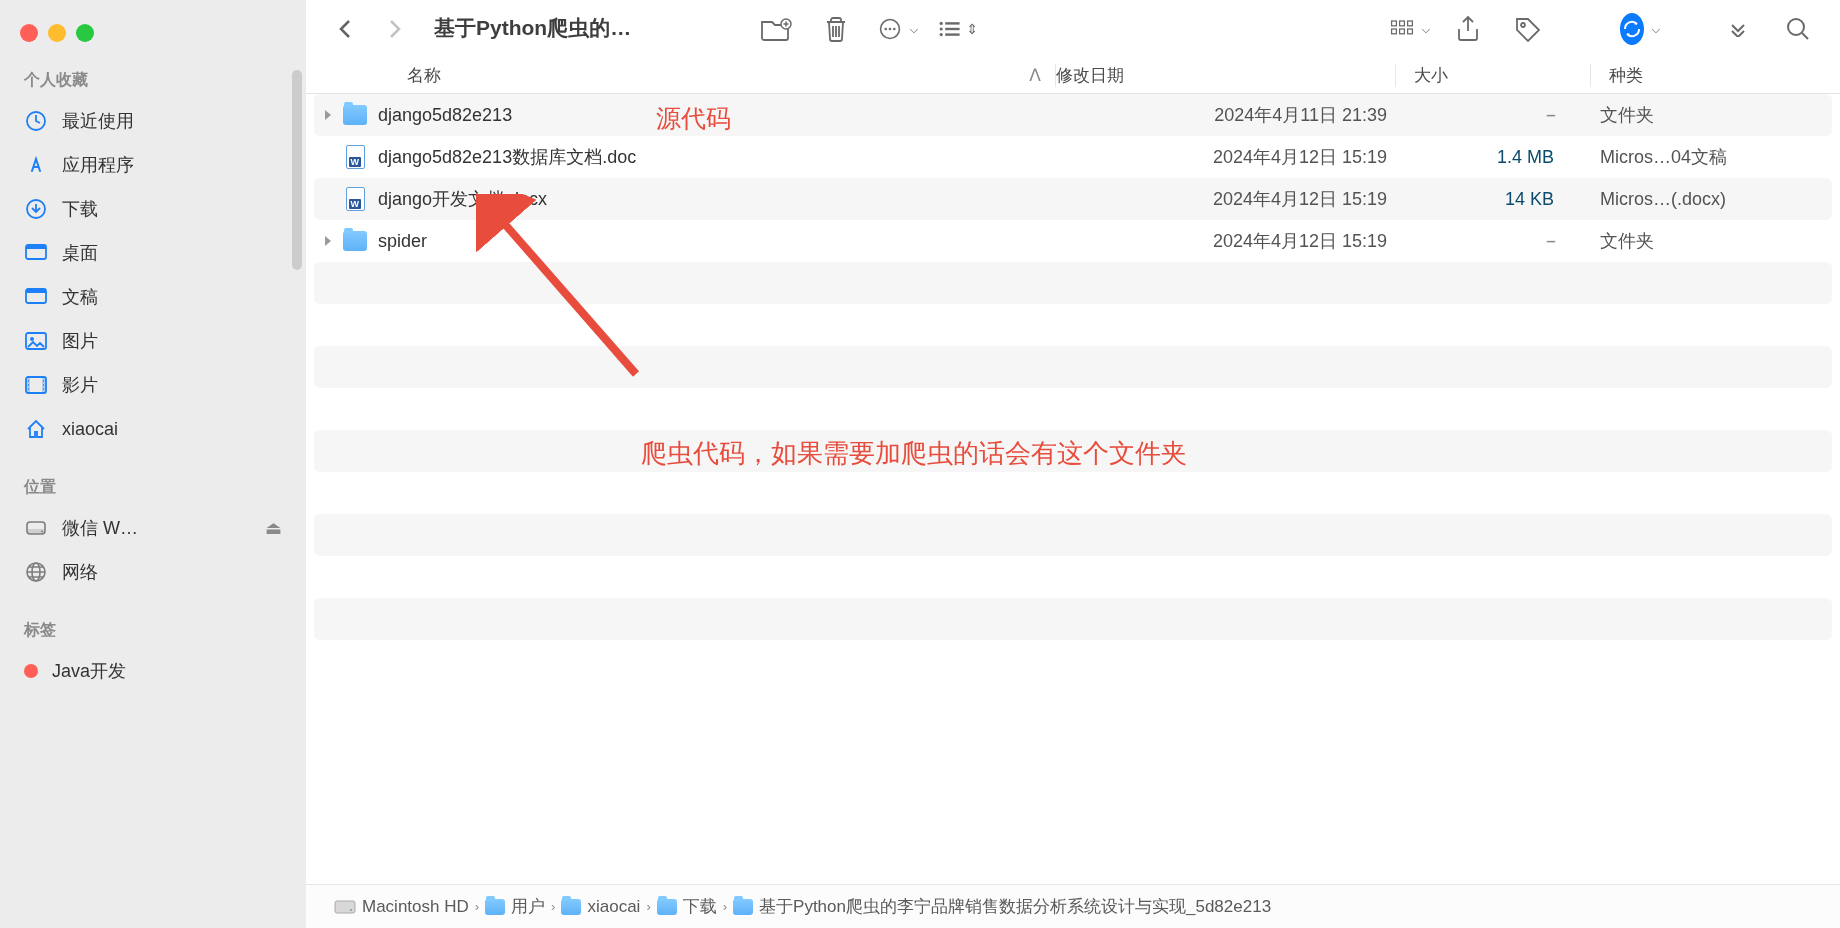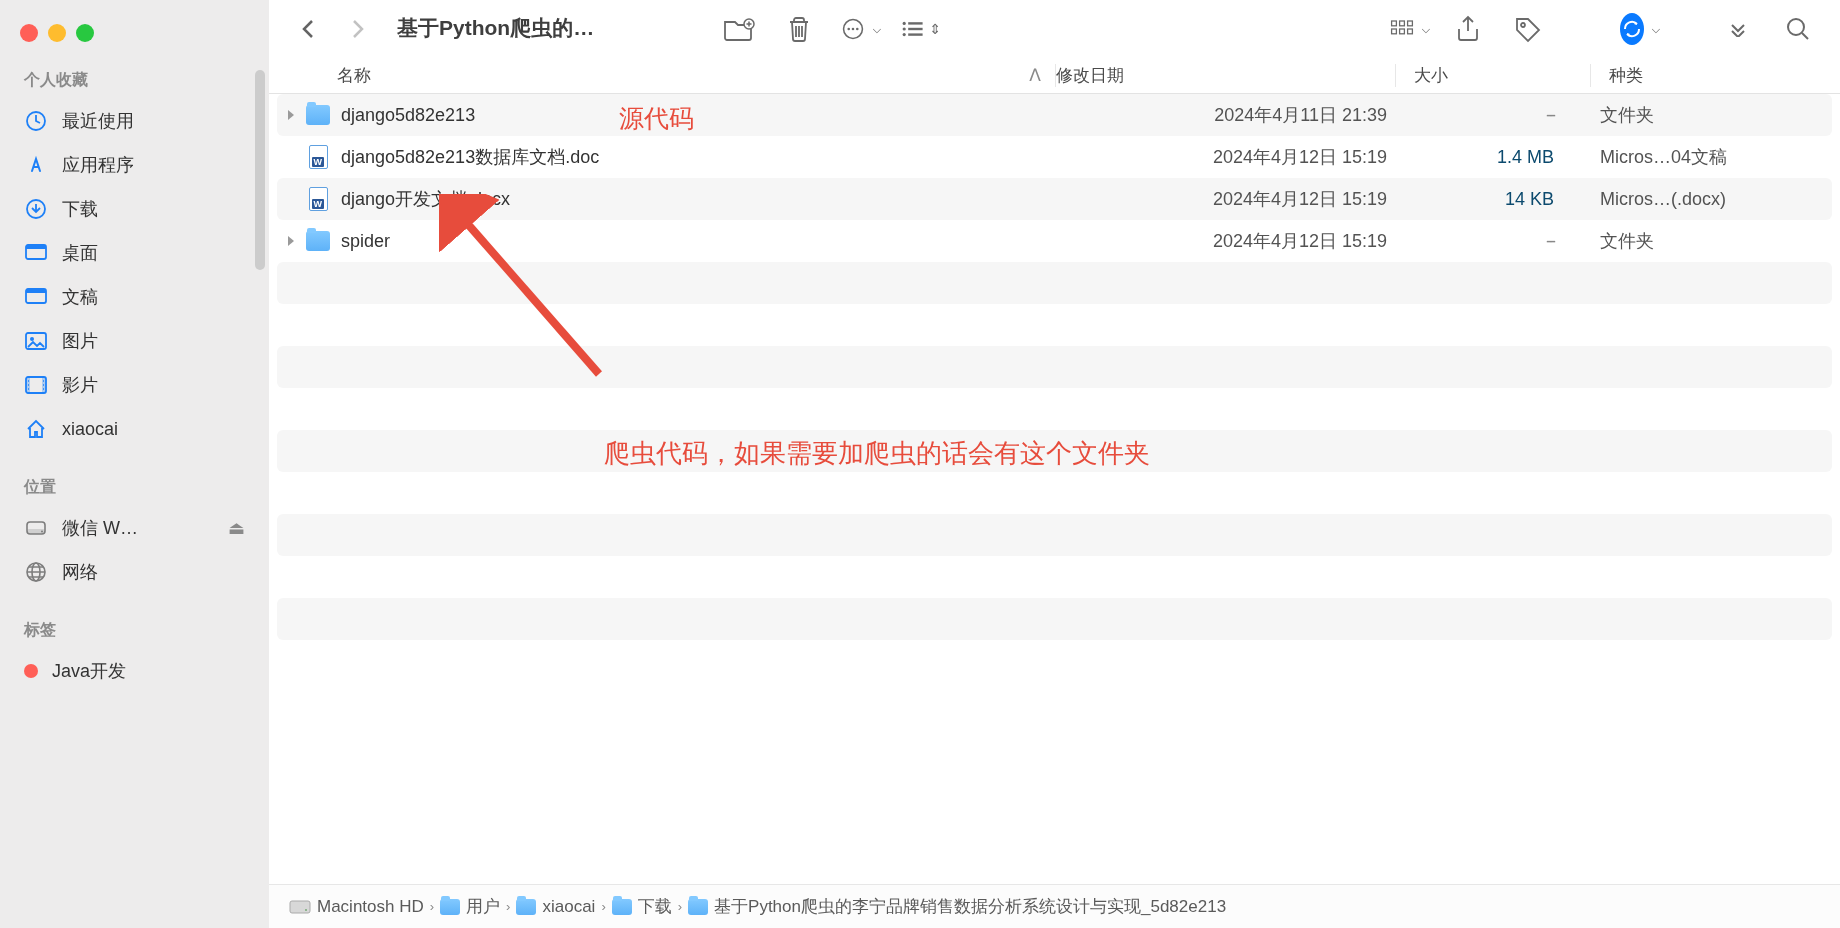--- a/index.html
+++ b/index.html
@@ -1,18 +1,18 @@
 <!DOCTYPE html>
 <html><head>
 <meta charset="utf-8">
 <style>
 * { margin: 0; padding: 0; box-sizing: border-box; }
 body { font-family: -apple-system, BlinkMacSystemFont, "PingFang SC", sans-serif; background: #fff; color: #000; font-size: 18px; width: 1840px; height: 928px; overflow: hidden; }
 .window { display: flex; height: 100%; position: relative; }
-.sidebar { width: 269px; background: #edecec; padding-top: 12px; position: relative; }
+.sidebar { width: 306px; background: #edecec; padding-top: 12px; position: relative; }
 .traffic-lights { display: flex; gap: 10px; padding: 12px 20px 20px 20px; }
 .traffic-light { width: 18px; height: 18px; border-radius: 50%; }
 .tl-red { background: #ff5f57; }
 .tl-yellow { background: #febc2e; }
 .tl-green { background: #28c840; }
 .sidebar-section { margin-bottom: 18px; }
 .sidebar-header { color: #8a8a8a; font-size: 16px; padding: 8px 24px; font-weight: 600; }
 .sidebar-item { display: flex; align-items: center; gap: 14px; padding: 10px 24px; cursor: pointer; }
 .sidebar-icon { width: 24px; height: 24px; display: flex; align-items: center; justify-content: center; color: #1e80f7; }
 .sidebar-icon.gray { color: #7d7d7d; }
@@ -26,39 +26,39 @@
 .nav-buttons { display: flex; gap: 20px; }
 .nav-btn { width: 30px; height: 30px; display: flex; align-items: center; justify-content: center; color: #646464; cursor: pointer; }
 .nav-btn.disabled { color: #c2c2c2; }
 .window-title { font-size: 21px; font-weight: 700; color: #3e3e3e; margin-right: 20px; min-width: 280px; }
 .tool-btn { width: 36px; height: 30px; display: flex; align-items: center; justify-content: center; color: #6a6a6a; cursor: pointer; position: relative; }
 .tool-btn.with-chev { padding-right: 12px; }
 .tool-chev { position: absolute; right: -4px; font-size: 11px; color: #6a6a6a; }
 .toolbar-spacer { flex: 1; }
 .sync-btn { width: 32px; height: 32px; border-radius: 50%; background: #0a7aff; display: flex; align-items: center; justify-content: center; color: #fff; }
 .table-header { display: flex; align-items: center; border-bottom: 1px solid #e3e3e3; padding: 6px 0; }
-.col-name { flex: 1; display: flex; align-items: center; padding-left: 68px; color: #4a4a4a; font-size: 17px; font-weight: 500; }
+.col-name { flex: 1; display: flex; align-items: center; padding-left: 101px; color: #4a4a4a; font-size: 17px; font-weight: 500; }
 .col-name .sort { margin-left: auto; margin-right: 14px; color: #8a8a8a; }
 .col-date { width: 340px; color: #4a4a4a; font-size: 17px; border-left: 1px solid #e7e7e7; font-weight:500;}
 .col-size { width: 195px; padding-left: 18px; color: #4a4a4a; font-size: 17px; border-left: 1px solid #e7e7e7; font-weight:500;}
 .col-kind { width: 250px; padding-left: 18px; color: #4a4a4a; font-size: 17px; border-left: 1px solid #e7e7e7; font-weight:500;}
 .file-list { flex: 1; overflow: auto; position: relative; }
 .file-row { display: flex; align-items: center; height: 42px; border-radius: 6px; margin: 0 8px; }
 .file-row.alt { background: #f6f6f6; }
 .file-row.empty { height: 42px; }
 .disclosure { width: 28px; display: flex; align-items: center; justify-content: center; color: #9a9a9a; margin-left: 0px; }
 .file-icon { width: 26px; height: 26px; display: flex; align-items: center; justify-content: center; margin-right: 10px; }
 .file-name { flex: 1; font-size: 18px; color: #333; }
 .file-date { width: 340px; font-size: 18px; color: #535353; padding-left: 18px; text-align: right; }
 .file-size { width: 195px; font-size: 18px; color: #0c4a6e; text-align: right; padding-right: 28px; }
 .size-dash { color: #888; letter-spacing: -2px;}
 .file-kind { width: 250px; font-size: 18px; color: #535353; padding-left: 18px; }
 .annotation { position: absolute; pointer-events: none; color: #e74c3c; font-size: 26px; font-weight: 400; }
 .annotation.small { font-size: 25px; }
-.path-bar { display: flex; align-items: center; padding: 10px 20px; gap: 6px; font-size: 17px; border-top: 1px solid #e7e7e7; background: #fcfcfc; }
+.path-bar { display: flex; align-items: center; padding: 10px 28px; gap: 6px; font-size: 17px; border-top: 1px solid #e7e7e7; background: #fcfcfc; }
 .path-item { display: flex; align-items: center; gap: 6px; color: #5a5a5a; }
 .path-sep { color: #8a8a8a; font-size: 13px;}
 .folder-icon { width: 24px; height: 20px; background: linear-gradient(#82c9ff,#5eb2f8); border-radius: 3px; position: relative; }
 .folder-icon::before { content: ""; position: absolute; top: -3px; left: 1px; width: 9px; height: 5px; background: #82c9ff; border-radius: 2px 2px 0 0; }
 .doc-icon { width: 19px; height: 24px; background: #fff; border: 1px solid #5fa0e0; border-radius: 2px; position: relative; }
 .doc-icon::after { content: "W"; position: absolute; bottom: 1px; left: 2px; font-size: 9px; color: #fff; background: #2b5797; padding: 0 2px; border-radius: 1px; font-weight:700;}
 svg { display: block; }
 </style>
 </head>
 <body>

